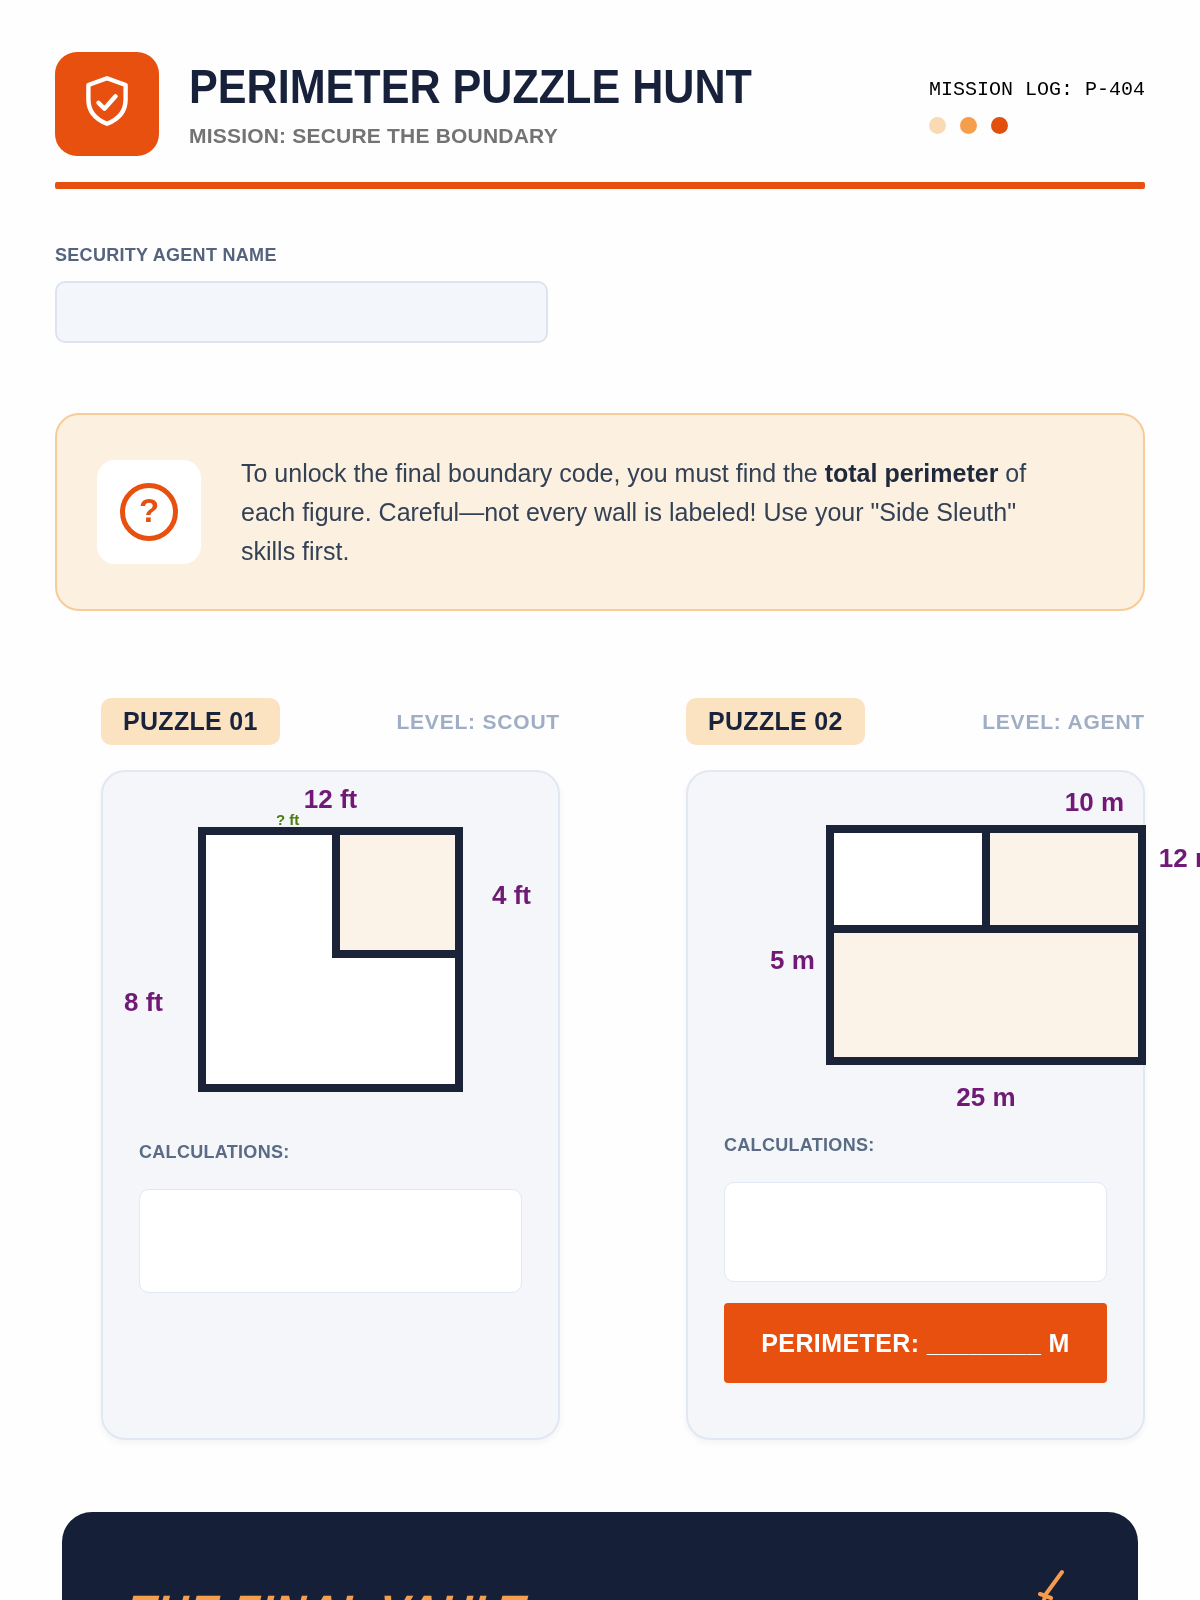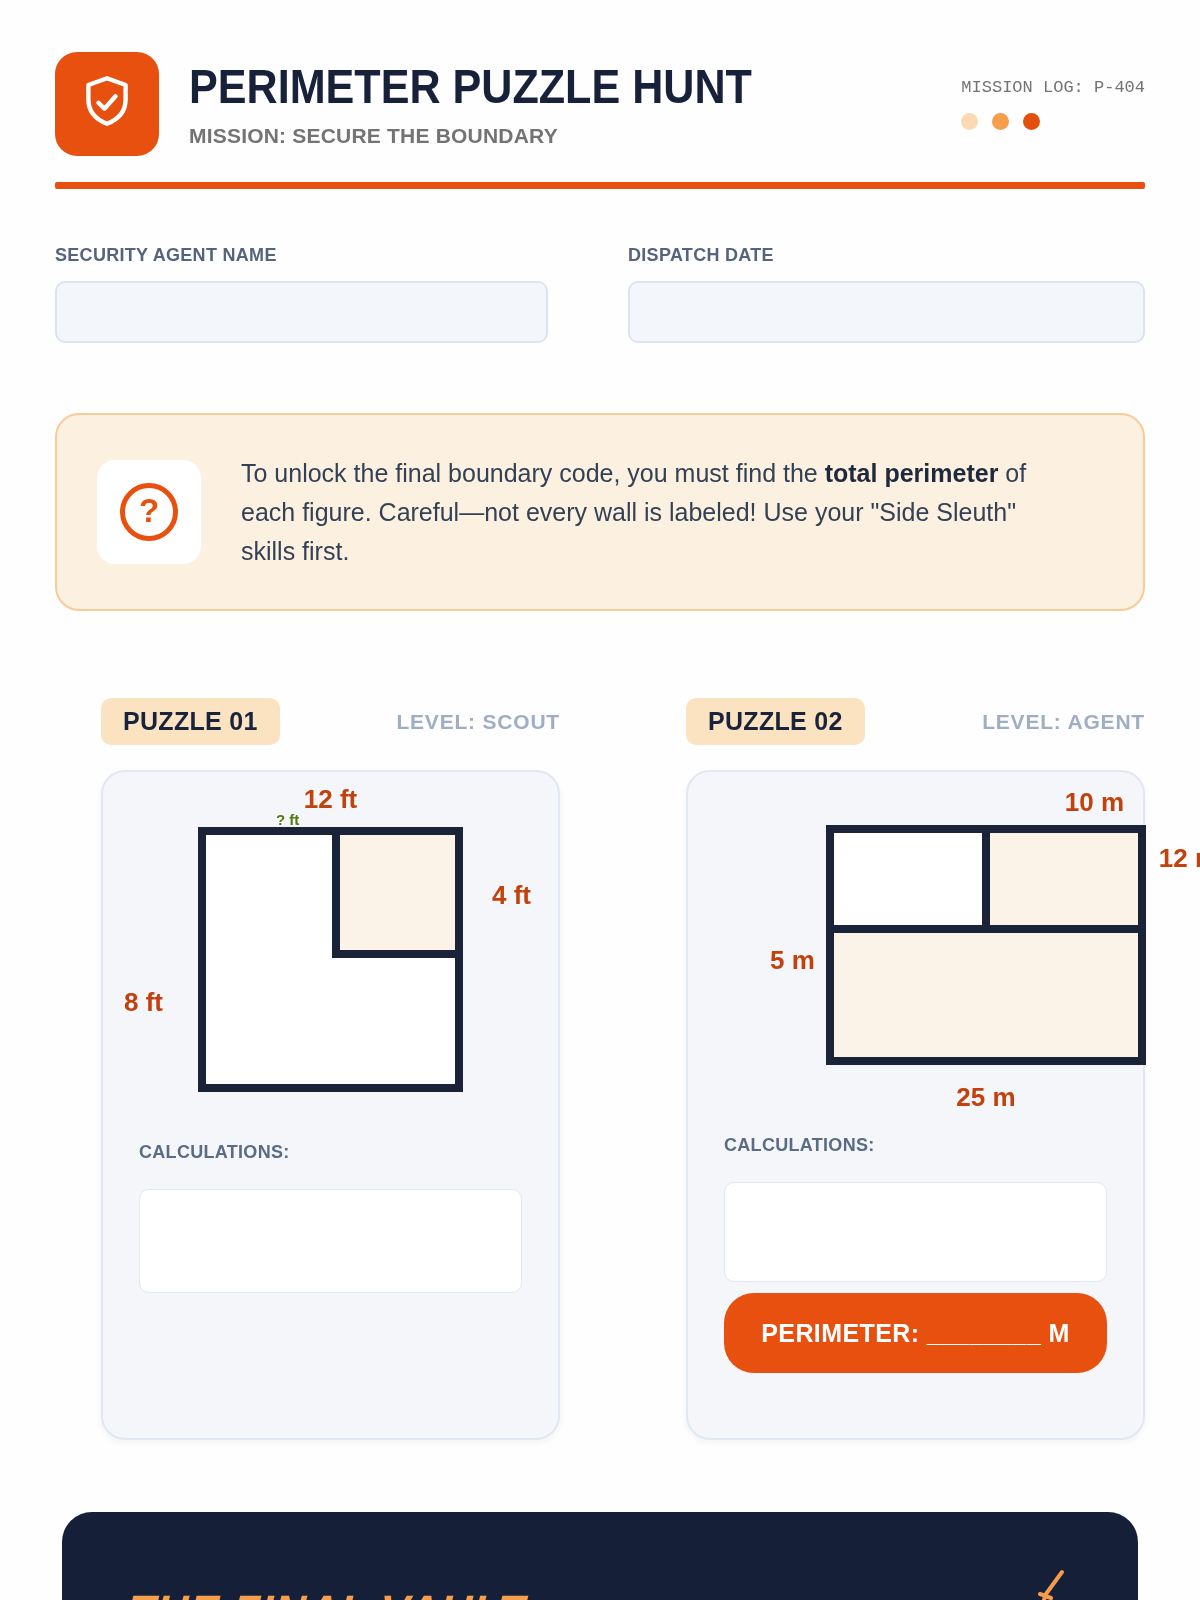--- a/index.html
+++ b/index.html
@@ -10,21 +10,21 @@
   
   .header { display:flex; align-items:flex-start; }
   .logo { width:104px; height:104px; background:#E8500F; border-radius:22px; flex:none;
           display:flex; align-items:center; justify-content:center; }
   .logo svg { width:62px; height:62px; }
   .titles { margin-left:30px; margin-top:6px; flex:1; }
   .main-title { font-size:49px; font-weight:800; color:#18213A; letter-spacing:0px;
                 display:inline-block; transform:scaleX(0.88); transform-origin:left center; white-space:nowrap; }
   .subtitle { margin-top:10px; font-size:21px; font-weight:700; color:#737373; letter-spacing:0.2px; }
   .log-block { margin-top:26px; flex:none; }
-  .mission-log { font-family:"Liberation Mono","DejaVu Sans Mono",monospace; font-size:17px; color:#737373; letter-spacing:0px; }
+  .mission-log { font-family:"Liberation Mono","DejaVu Sans Mono",monospace; font-size:20px; color:#000000; letter-spacing:0px; }
   .dots { display:flex; gap:14px; margin-top:16px; }
   .dot { width:17px; height:17px; border-radius:50%; }
   .dot1 { background:#FBD9B2; } .dot2 { background:#F59E4B; } .dot3 { background:#E3500E; }
   .divider { height:7px; background:#E8500F; margin-top:26px; border-radius:2px; }
 
   
   .form-row { display:flex; gap:80px; margin-top:56px; }
   .form-col1 { width:493px; } .form-col2 { flex:1; }
   .field-label { font-size:18px; font-weight:700; color:#56637E; letter-spacing:0.3px; margin-bottom:15px; }
   .field-input { width:100%; height:62px; background:#F3F6FB; border:2px solid #DDE4F0; border-radius:10px;
@@ -43,21 +43,21 @@
 
   
   .puzzle-row { display:flex; gap:80px; margin-top:87px; }
   .puzzle-col { flex:1; min-width:0;padding-left:46px; }
   .puzzle-head { display:flex; justify-content:space-between; align-items:center; }
   .badge { background:#FBE3C2; color:#19233C; font-weight:800; font-size:25px;
            padding:9px 22px; border-radius:10px; letter-spacing:0.3px; }
   .level { color:#9FAEC4; font-weight:700; font-size:21px; letter-spacing:0.8px; }
   .card { margin-top:25px; height:670px; background:#F4F6F9; border:2px solid #E1E8F2; border-radius:24px;
           padding:0 36px; box-shadow:0 3px 6px rgba(30,41,59,0.05); }
-  .fig-lbl { position:absolute; font-weight:700; font-size:26px; color:#c2410c; white-space:nowrap; }
+  .fig-lbl { position:absolute; font-weight:700; font-size:26px; color:#701a75; white-space:nowrap; }
 
   
   .fig1 { position:relative; width:265px; height:265px; margin:55px auto 0; background:#fff; }
   .fig1-cutout { position:absolute; top:0; right:0; width:131px; height:131px; background:#FBF3E8;
                  border-left:8px solid #1A2338; border-bottom:8px solid #1A2338; z-index:1; }
   .fig1-outline { position:absolute; inset:0; border:8px solid #1A2338; z-index:2; }
   .fig1 .l-top { top:-43px; left:50%; transform:translateX(-50%); z-index:3; }
   .fig1 .l-q { top:-16px; left:78px; font-size:15px; color:#4d7c0f; z-index:1; }
   .fig1 .l-right { right:-68px; top:53px; z-index:3; }
   .fig1 .l-left { left:-74px; top:160px; z-index:3; }
@@ -74,22 +74,22 @@
   .fig2 .l-left { left:-64px; top:112px; }
   .fig2 .l-bottom { bottom:-56px; left:50%; transform:translateX(-50%); }
 
   .calc-label { font-size:18px; font-weight:700; color:#5A6B85; letter-spacing:0.3px; }
   .p1 .calc-label { margin-top:50px; }
   .p2 .calc-label { margin-top:70px; }
   .calc-box { display:block; width:100%; height:104px; margin-top:26px; background:#fff;
               border:1.5px solid #E2E9F2; border-radius:10px; resize:none; outline:none;
               font-family:"Liberation Sans",sans-serif; font-size:18px; color:#33415C; padding:10px 14px; }
   .p2 .calc-box { height:100px; }
-  .answer-btn { display:block; width:100%; height:80px; margin-top:11px; background:#E8500F; border:none;
-                border-radius:30px; color:#fff; font-weight:800; font-size:25px; letter-spacing:0.4px;
+  .answer-btn { display:block; width:100%; height:80px; margin-top:21px; background:#E8500F; border:none;
+                border-radius:4px; color:#fff; font-weight:800; font-size:25px; letter-spacing:0.4px;
                 cursor:pointer; font-family:"Liberation Sans",sans-serif; }
 
   
   .vault { position:absolute; left:62px; right:62px; top:1512px; height:260px;
            background:#161F38; border-radius:30px; padding:72px 70px 0 68px; }
   .vault-title { color:#F59E4B; font-size:47px; font-weight:800; font-style:italic;
                  letter-spacing:1px; display:inline-block; transform:skewX(-4deg) scaleX(0.94);
                  transform-origin:left top; white-space:nowrap; }
   .vault-pencil { position:absolute; right:64px; top:52px; }
 </style>
@@ -119,24 +119,20 @@
           <span class="dot dot2"></span>
           <span class="dot dot3"></span>
         </div>
       </div>
     </div>
     <div class="divider"></div>
 
     <div class="form-row">
       <div class="form-col1">
         <div class="field-label">SECURITY AGENT NAME</div>
-        <input class="field-input" type="text" value="" style="">
-      </div>
-      <div class="form-col2">
-        <div class="field-label">DISPATCH DATE</div>
         <input class="field-input" type="text" value="" style="">
       </div>
     </div>
 
     <div class="briefing">
       <div class="q-box">
         <div class="q-circle">?</div>
       </div>
       <div class="briefing-text"><span>To unlock the final boundary code, you must find the </span><b>total perimeter</b><span> of each figure. Careful—not every wall is labeled! Use your "Side Sleuth" skills first.</span></div>
     </div>

